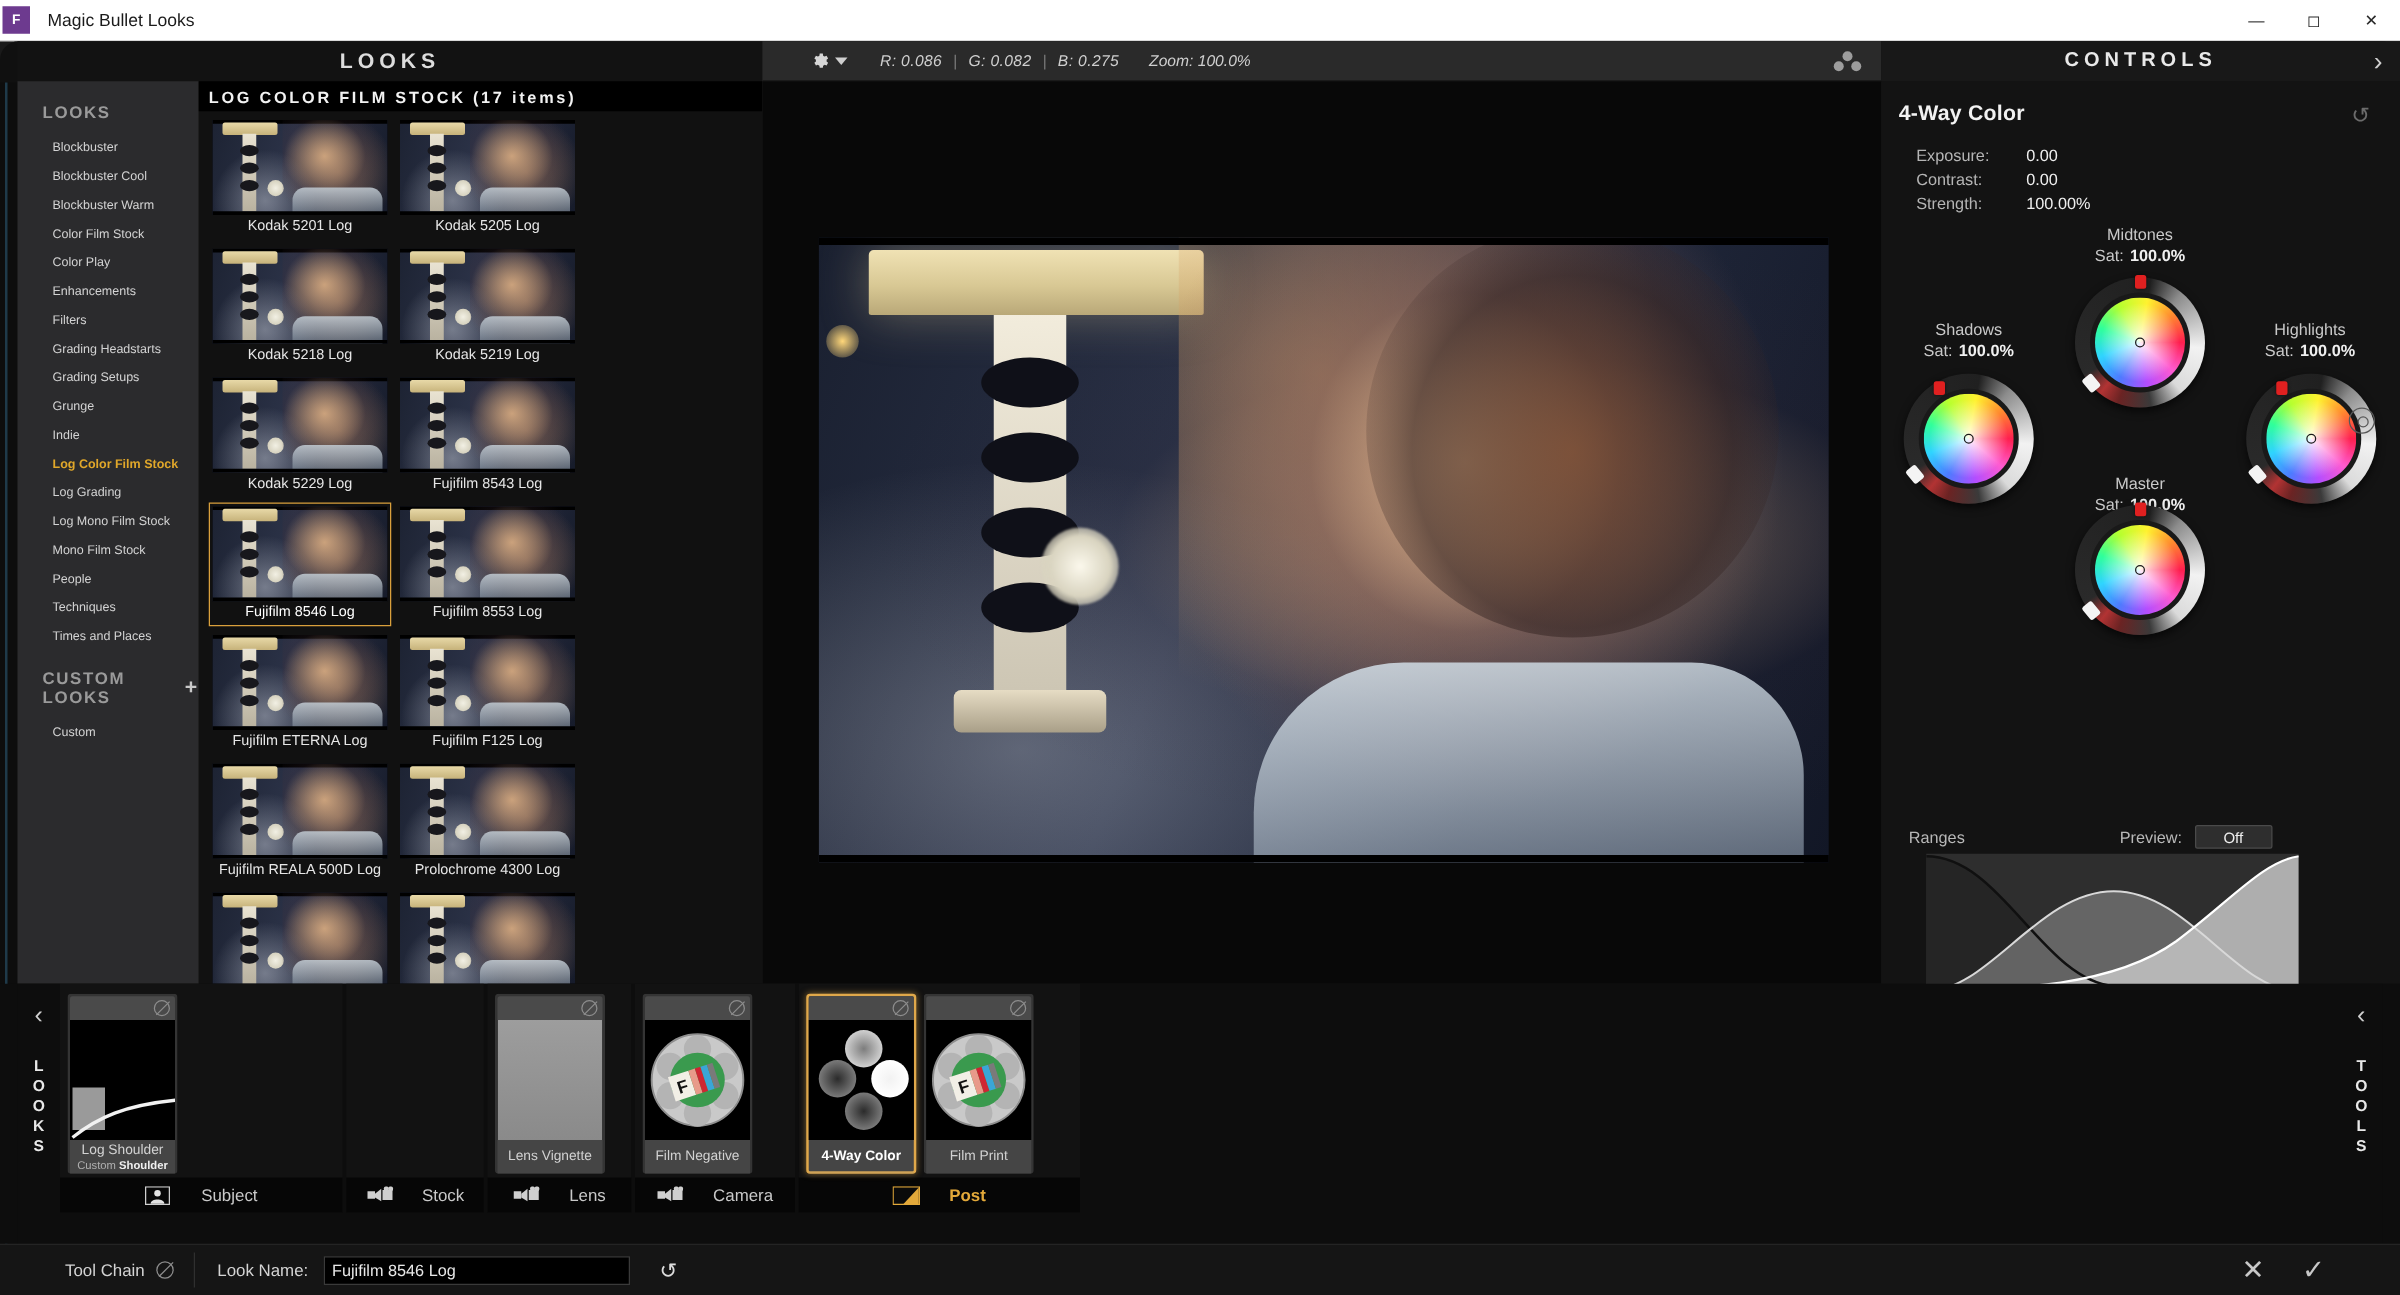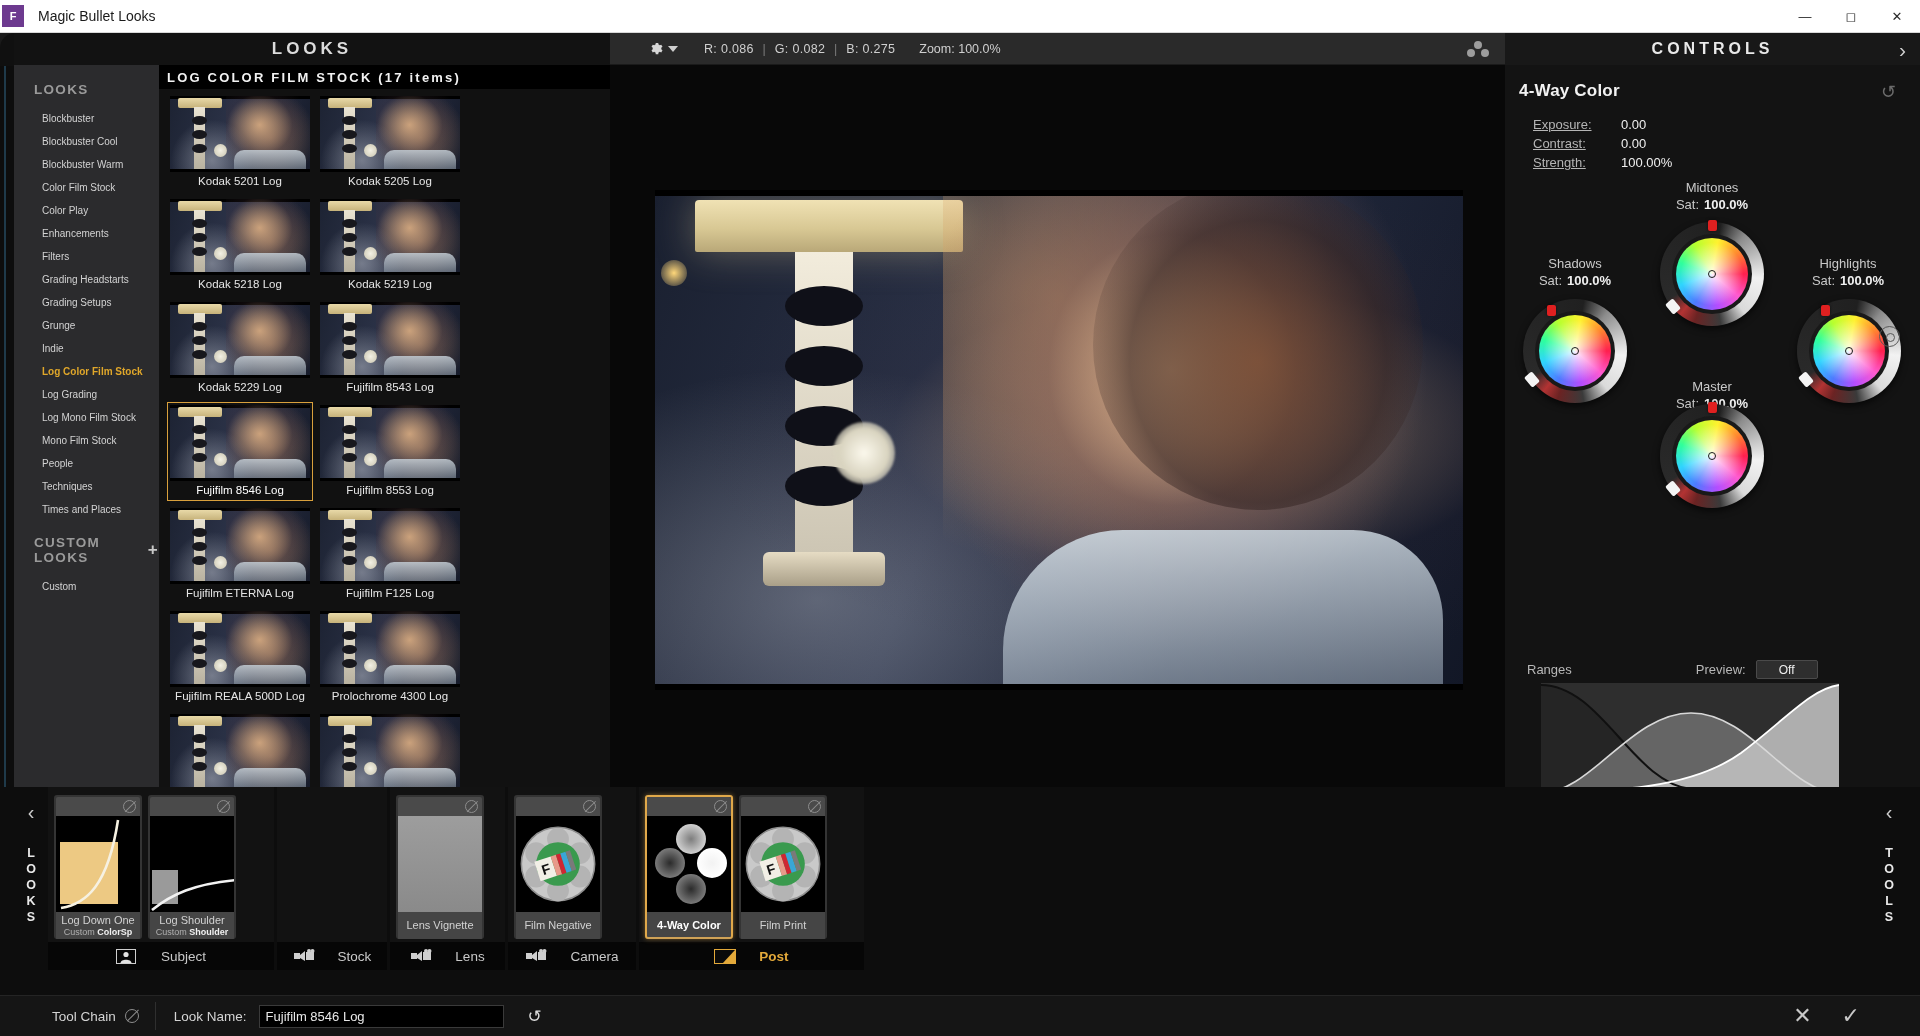--- a/index.html
+++ b/index.html
@@ -100,21 +100,21 @@
   }
   .mini .bar-t { position:absolute; left:0; right:0; top:0; height:3px; background:#000; }
   .mini .bar-b { position:absolute; left:0; right:0; bottom:0; height:3px; background:#000; }
   .thumb-label {
     width:140px; text-align:center; color:#e6e6e6; font-size:11.5px;
     padding:3px 0 2px; white-space:nowrap; overflow:hidden;
   }
   .thumb.selected .thumb-label { color:#ffffff; }
 
   
-  .center { position:absolute; left:610px; top:0px; width:895px; height:754px; background:#1e1e1e; }
+  .center { position:absolute; left:610px; top:0px; width:895px; height:754px; background:#1e1e1e;font-style:italic; }
   .center-topbar {
     height:32px; background:#2a2a2a; display:flex; align-items:center;
     border-bottom:1px solid #1a1a1a; position:relative;
   }
   .gear-group { display:flex; align-items:center; gap:5px; margin-left:38px; cursor:pointer; }
   .gear { width:15px; height:15px; }
   .caret-down { width:0;height:0;border-left:5px solid transparent;border-right:5px solid transparent;border-top:6px solid #cfcfcf; }
   .rgb-readout { margin-left:26px; color:#cfcfcf; font-size:12.5px; letter-spacing:0.3px; }
   .rgb-readout .sep { color:#7a7a7a; margin:0 5px; }
   .zoom-readout { margin-left:24px; color:#cfcfcf; font-size:12.5px; }
@@ -183,21 +183,21 @@
   .controls-title { color:#e9e9e9; font-size:16px; font-weight:bold; letter-spacing:4px; }
   .chev-right { position:absolute; right:14px; color:#cfcfcf; font-size:21px; cursor:pointer; line-height:1; }
   .controls-body { position:absolute; left:0; top:32px; width:415px; height:722px; background:#131313; }
   .tool-name { color:#f2f2f2; font-size:17px; font-weight:bold; padding:16px 0 0 14px; letter-spacing:0.2px; }
   .reset-ico {
     position:absolute; right:20px; top:18px; width:19px; height:19px; cursor:pointer;
     color:#6b6b6b; font-size:18px; line-height:19px;
   }
   .param-rows { padding:14px 0 0 28px; }
   .param-row { display:flex; align-items:center; height:19px; font-size:13px; }
-  .param-label { color:#b5b5b5; width:88px;text-decoration:underline; }
+  .param-label { color:#b5b5b5; width:88px; }
   .param-value { color:#efefef; }
 
   .wheels { position:relative; width:415px; height:400px; margin-top:2px; }
   .wlabel { position:absolute; text-align:center; font-size:13px; color:#c9c9c9; width:150px; }
   .wlabel .nm { display:block; }
   .wlabel .sat { display:block; margin-top:2px; }
   .wlabel .sat b { color:#f0f0f0; font-weight:bold; margin-left:5px; }
 
   .wheel { position:absolute; width:104px; height:104px; }
   .wheel .ring {
@@ -813,37 +813,20 @@
         <span class="tc-vert">LOOKS</span>
       </div>
       <div class="tc-track" id="tc-track">
           <div class="tc-group" style="width: 226px;">
             <div class="tc-slots">
               <div class="tool-card">
                 <div class="tc-top">
                   <span class="tc-disable"></span>
                 </div>
                 <div class="tc-thumb">
-                  <div class="th-curve-a">
-                    <div class="blk"></div>
-                    <svg width="88" height="96" viewBox="0 0 88 96" style="position:absolute;inset:0">
-                      <path d="M5,92 C30,88 52,70 62,4" fill="none" stroke="#f6f1e2" stroke-width="2.6"></path>
-                    </svg>
-                  </div>
-                </div>
-                <div class="tc-cap">
-                  <div class="tc-name">Log Down One</div>
-                  <div class="tc-sub"><span class="w1">Custom</span> <span class="w2">ColorSp</span></div>
-                </div>
-              </div>
-              <div class="tool-card">
-                <div class="tc-top">
-                  <span class="tc-disable"></span>
-                </div>
-                <div class="tc-thumb">
                   <div class="th-curve-b">
                     <div class="blk"></div>
                     <svg width="88" height="96" viewBox="0 0 88 96" style="position:absolute;inset:0">
                       <path d="M2,94 C22,78 44,68 86,64" fill="none" stroke="#f2f2f2" stroke-width="2.6"></path>
                     </svg>
                   </div>
                 </div>
                 <div class="tc-cap">
                   <div class="tc-name">Log Shoulder</div>
                   <div class="tc-sub"><span class="w1">Custom</span> <span class="w2">Shoulder</span></div>

